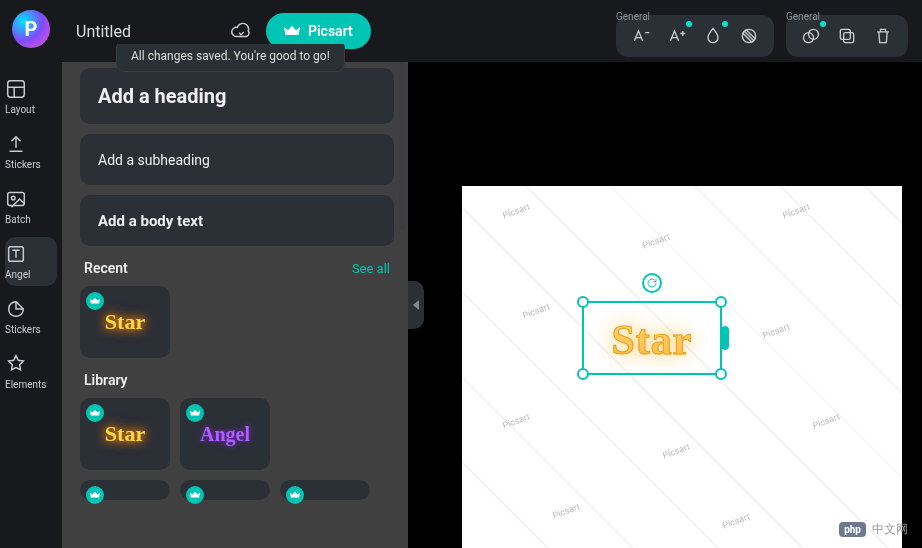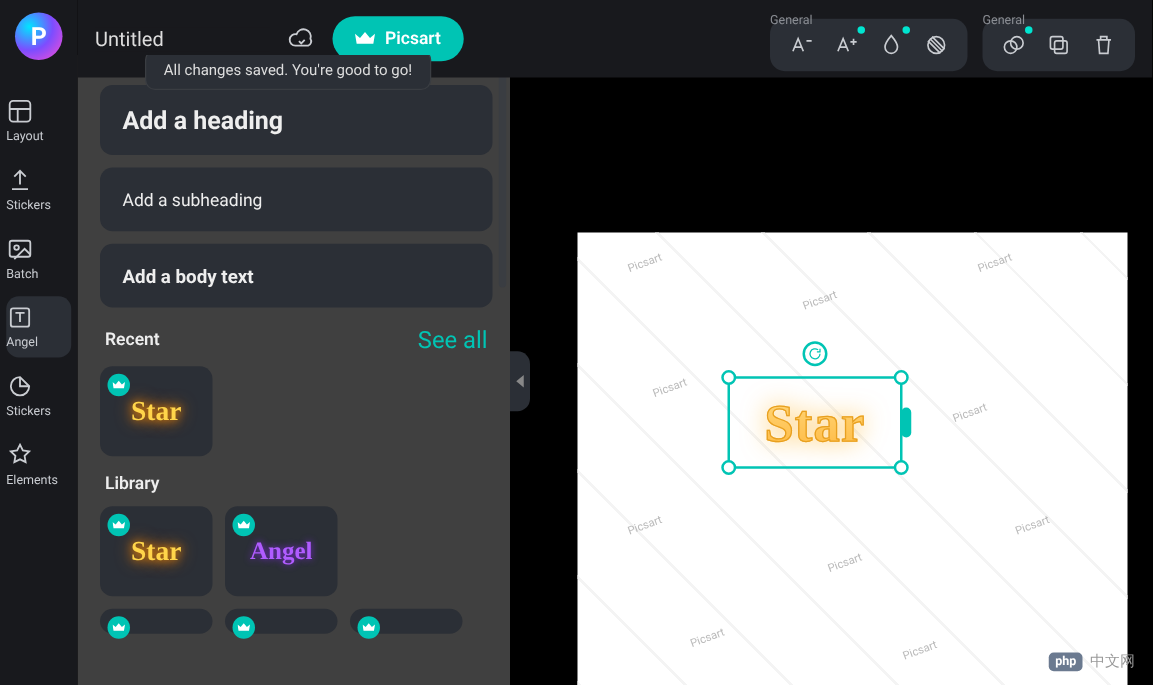--- a/index.html
+++ b/index.html
@@ -32,21 +32,21 @@
 
 .panel { position:absolute; left:62px; top:44px; width:346px; bottom:0; background:#404040; padding:10px 14px 0 18px; overflow:hidden; }
 .panel-scroll { position:absolute; right:3px; top:6px; width:6px; height:180px; background:#3a3d42; border-radius:3px; }
 .tooltip { position:absolute; left:54px; top:-4px; background:#2b2f36; color:#ddd; font-size:12px; padding:8px 14px; border-radius:8px; border:1px solid #3a3d42; z-index:5; }
 .add-btn { background:#2b2f36; border-radius:10px; padding:16px 18px; margin-bottom:10px; cursor:pointer; color:#eee; }
 .add-heading { font-size:20px; font-weight:700; }
 .add-sub { font-size:14px; font-weight:400; }
 .add-body { font-size:15px; font-weight:700; }
 .section-head { display:flex; justify-content:space-between; align-items:center; margin:14px 4px 10px; }
 .section-title { font-size:14px; font-weight:600; color:#eee; }
-.see-all { color:#00c4b4; font-size:19px; cursor:pointer; }
+.see-all { color:#00c4b4; font-size:13px; cursor:pointer; }
 .thumb-row { display:flex; gap:10px; flex-wrap:wrap; }
 .thumb { width:90px; height:72px; background:#2b2f36; border-radius:10px; position:relative; display:flex; align-items:center; justify-content:center; cursor:pointer; }
 .thumb.small { height:20px; } 
 .crown-badge { position:absolute; top:6px; left:6px; width:18px; height:18px; border-radius:50%; background:#00c4b4; display:flex; align-items:center; justify-content:center; }
 .crown-badge svg { width:10px; height:8px; fill:#fff; }
 .thumb-star { font-family: Georgia, serif; font-size:22px; font-weight:700; color:#ffd54a; text-shadow:0 0 8px #ff9500, 0 0 14px #ff7700; }
 .thumb-angel { font-family: "Times New Roman", serif; font-size:20px; font-weight:700; color:#b05cff; text-shadow:0 0 6px #7a2bd6; }
 .thumb-amazing { font-family: cursive; font-size:16px; font-style:italic; color:#3fe0c8; text-shadow:0 0 6px #00b8a0; }
 
 

